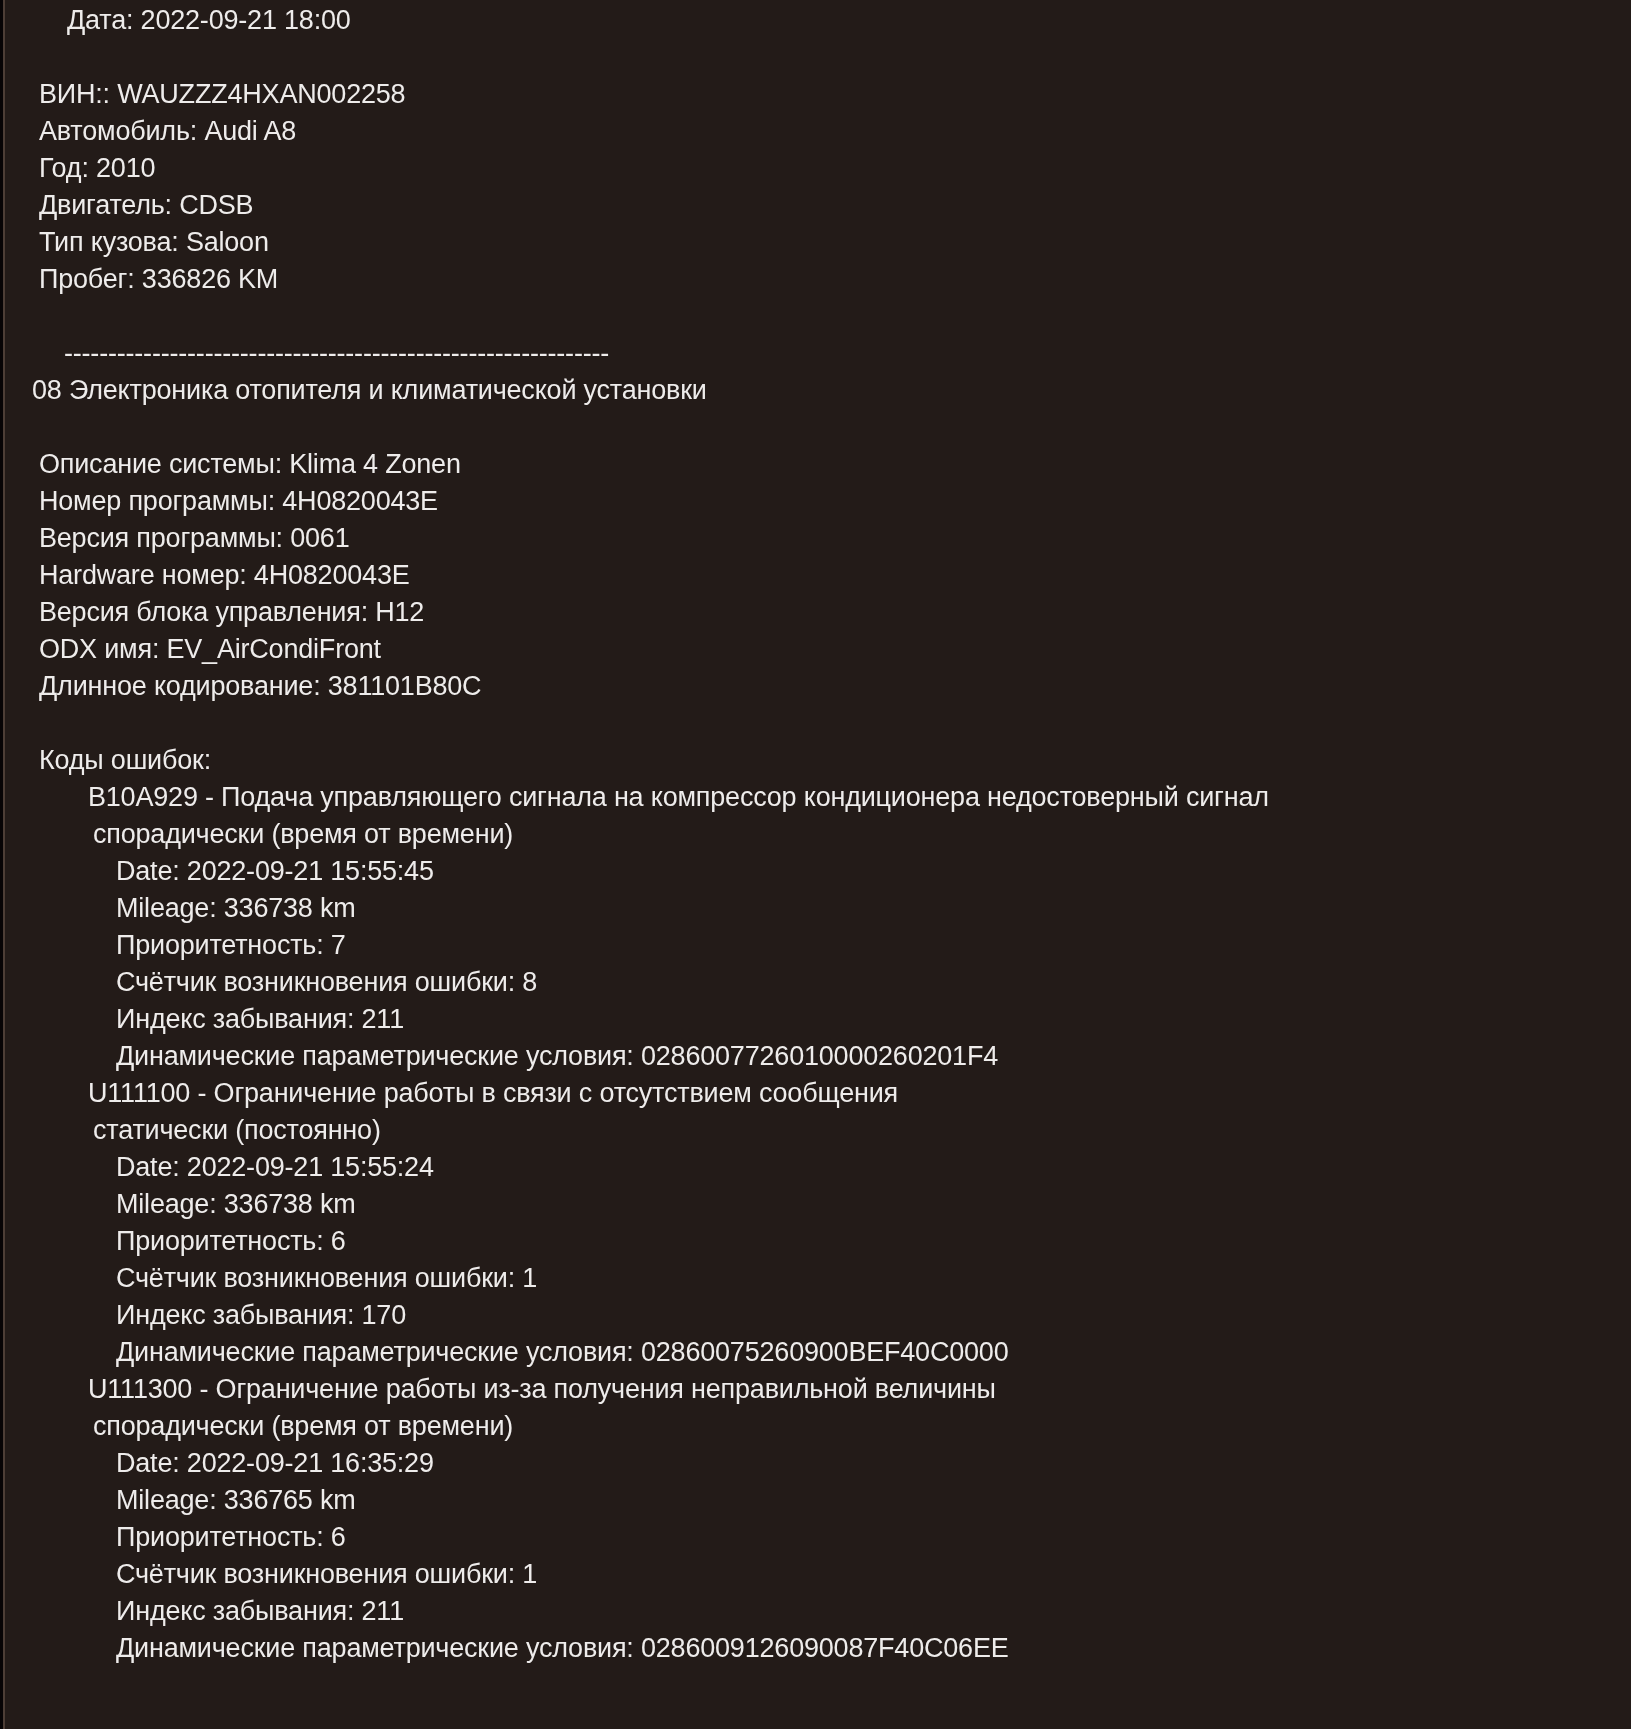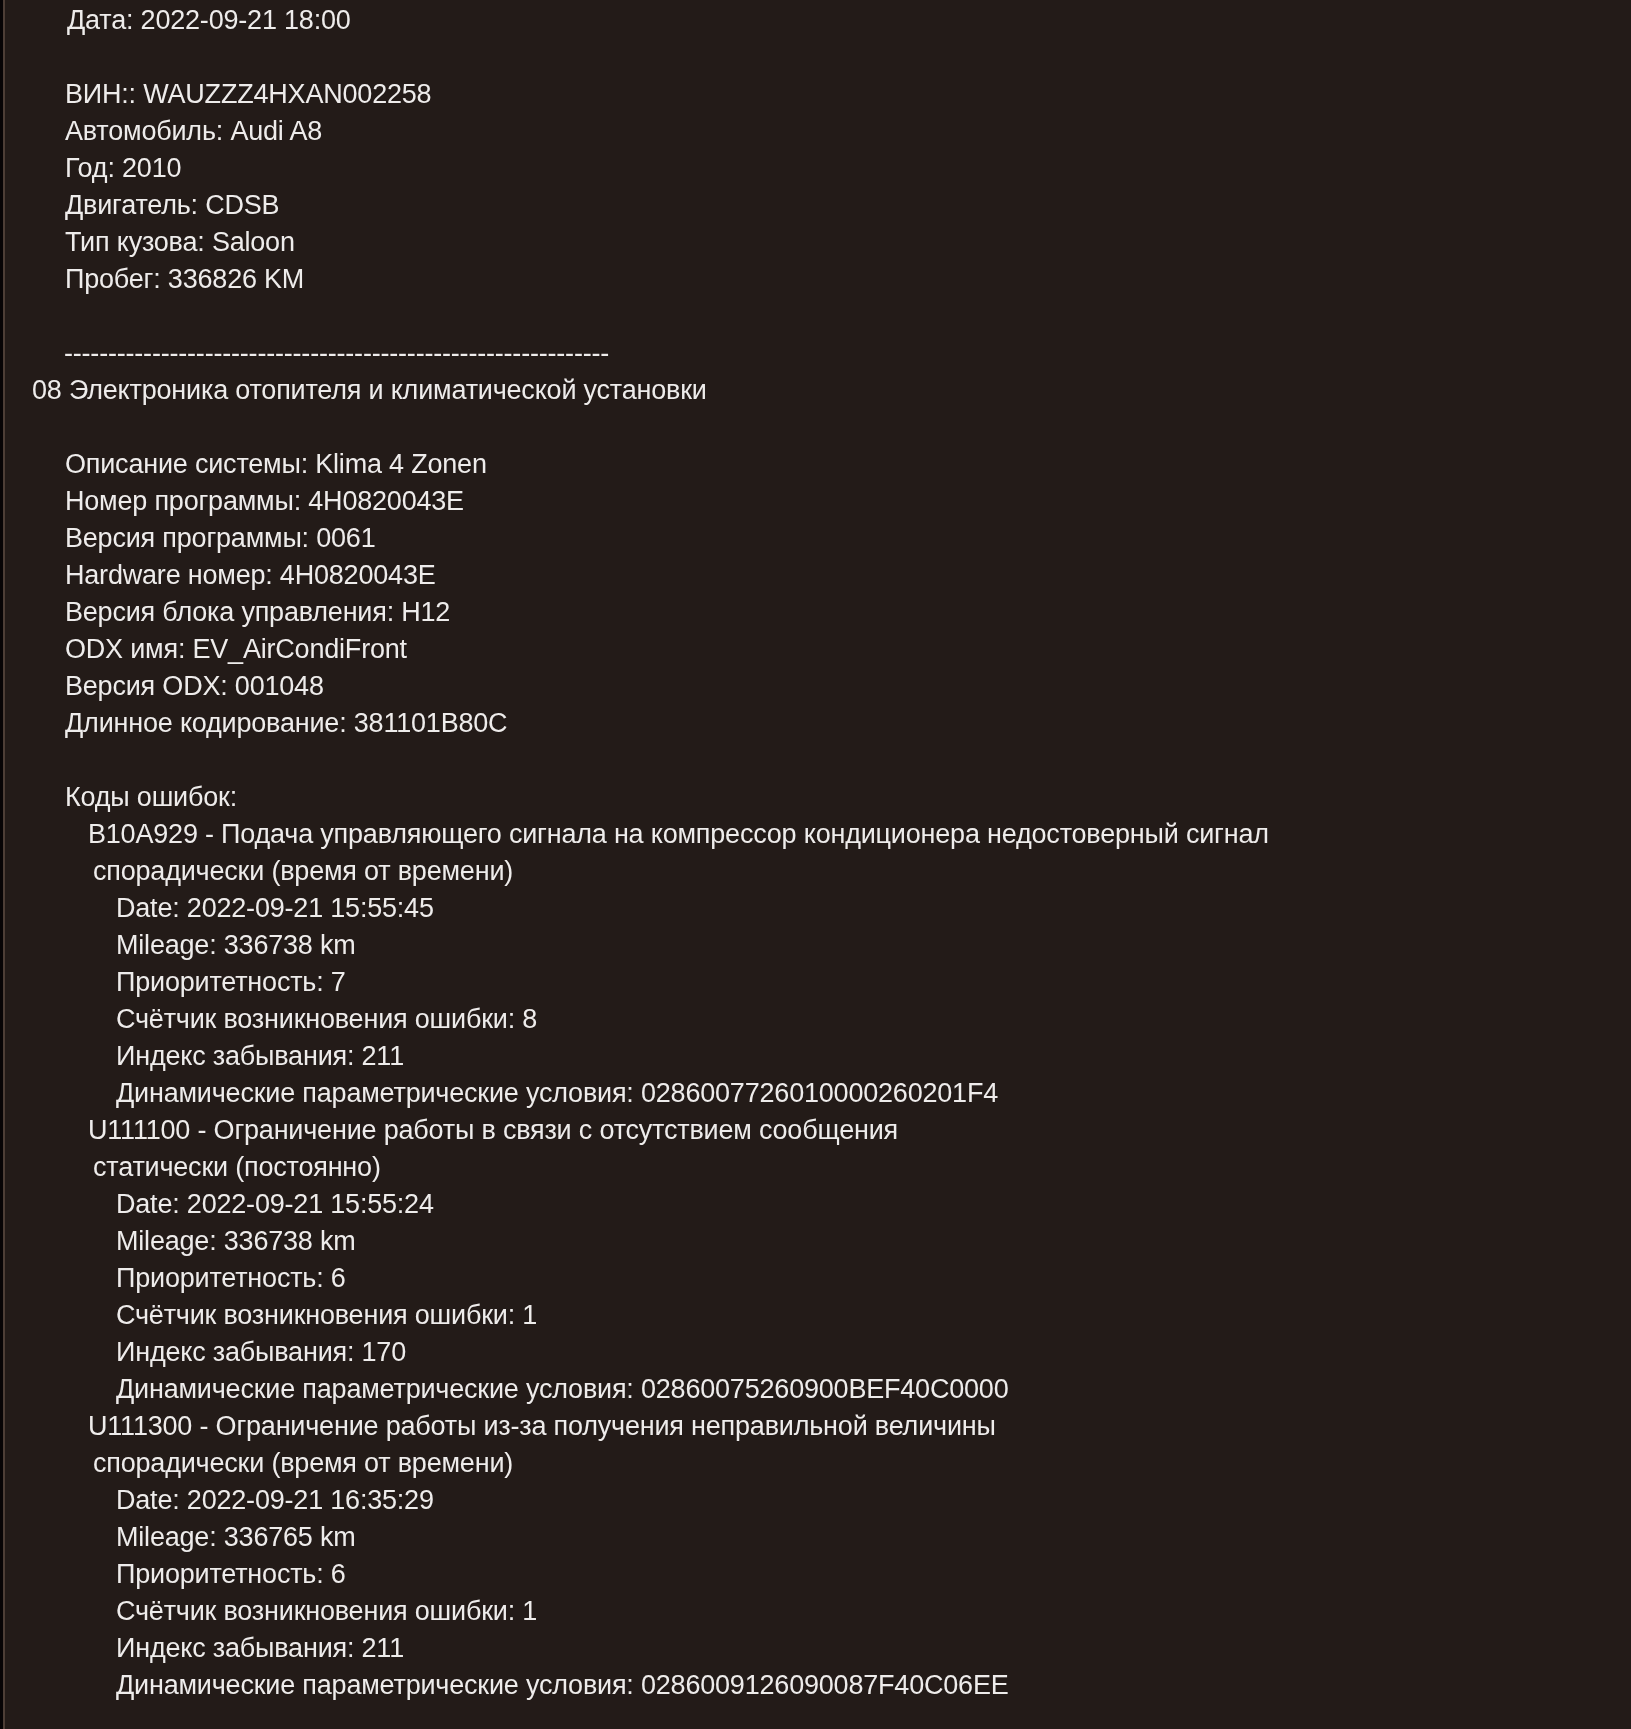--- a/index.html
+++ b/index.html
@@ -22,21 +22,21 @@
     position:absolute;left:0;top:2px;width:1399px;
     font-size:27px;line-height:37px;letter-spacing:-0.2px;
     color:var(--fg);
     white-space:nowrap;
   }
   .line{height:37px;overflow:visible;}
   .blank{height:37px;}
   .i0{padding-left:67px;}   
   .isep{padding-left:64px;} 
   .it{padding-left:32px;}   
-  .i1{padding-left:65px;}   
+  .i1{padding-left:39px;}   
   .i2{padding-left:88px;}  
   .i3{padding-left:93px;}  
   .i4{padding-left:116px;}  
 </style>
 </head>
 <body>
 
 <div class="edge-bar"></div>
 <div class="edge-divider"></div>
 
@@ -59,21 +59,20 @@
 
   <div>
     <div class="line it">08 Электроника отопителя и климатической установки</div>
     <div class="line blank"></div>
     <div class="line i1">Описание системы: Klima 4 Zonen</div>
     <div class="line i1">Номер программы: 4H0820043E</div>
     <div class="line i1">Версия программы: 0061</div>
     <div class="line i1">Hardware номер: 4H0820043E</div>
     <div class="line i1">Версия блока управления: H12</div>
     <div class="line i1">ODX имя: EV_AirCondiFront</div>
-    <div class="line i1">Версия ODX: 001048</div>
     <div class="line i1">Длинное кодирование: 381101B80C</div>
     <div class="line blank"></div>
     <div class="line i1">Коды ошибок:</div>
 
     <div>
       <div class="line i2">B10A929 - Подача управляющего сигнала на компрессор кондиционера недостоверный сигнал</div>
       <div class="line i3">спорадически (время от времени)</div>
       <div class="line i4">Date: 2022-09-21 15:55:45</div>
       <div class="line i4">Mileage: 336738 km</div>
       <div class="line i4">Приоритетность: 7</div>

